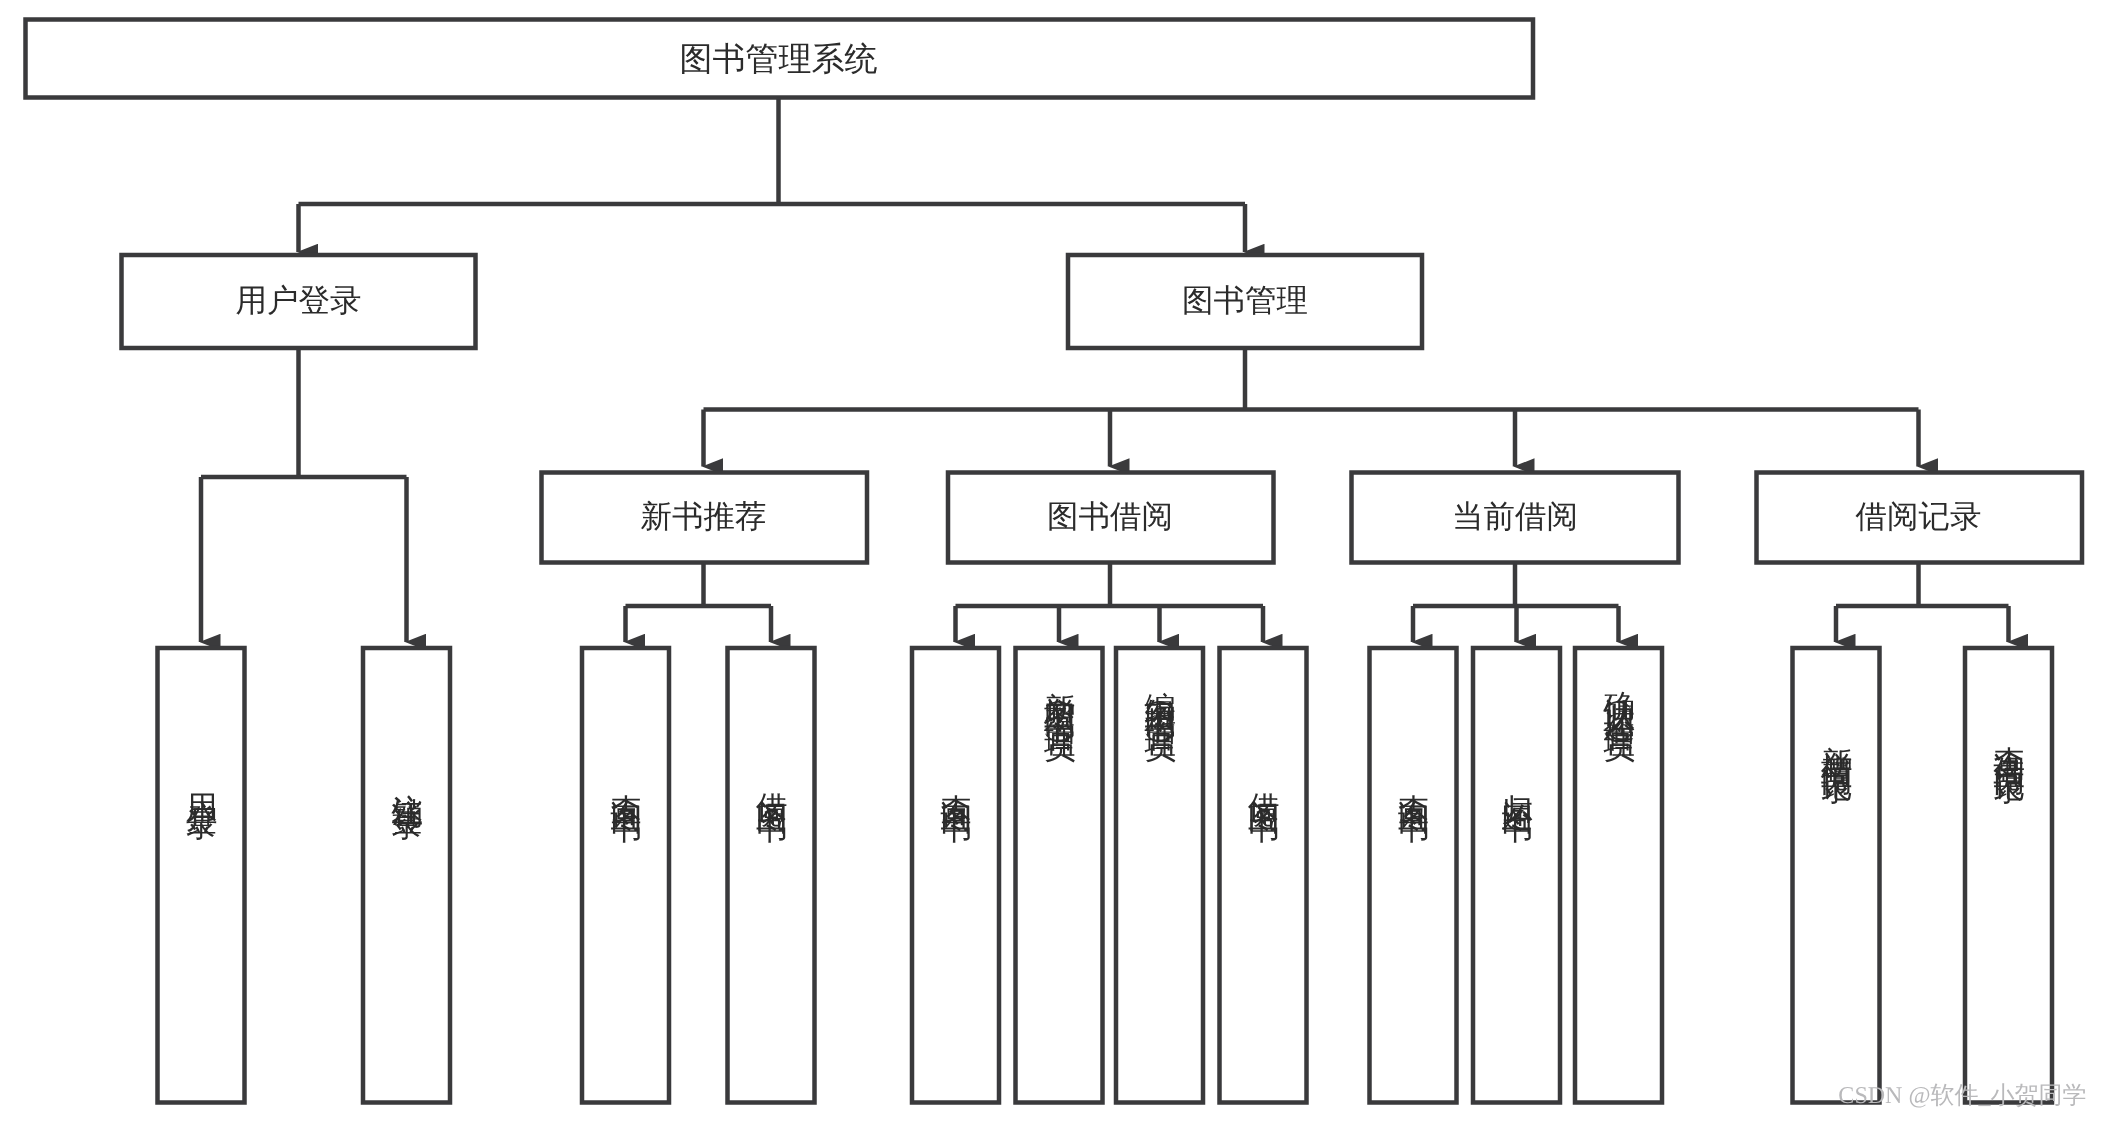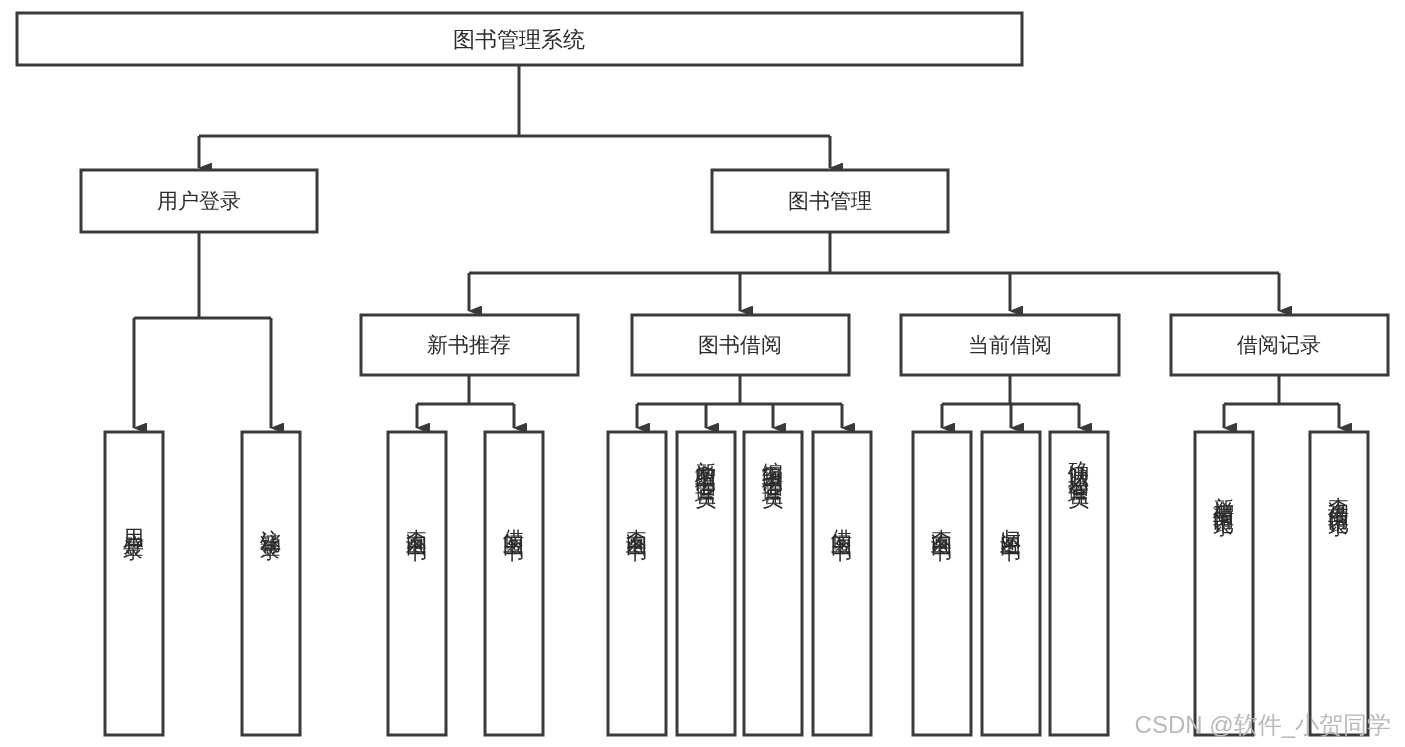--- a/index.html
+++ b/index.html
@@ -36,22 +36,22 @@
     line-height:1;
     white-space:nowrap;
     transform:translateX(-50%);
     pointer-events:none;
   }
 
   .watermark{
     position:absolute;
     right:14px;
     bottom:6px;
-    font-family:Liberation Sans, sans-serif;
-    font-size:24px;
+    font-family:Liberation Serif, serif;
+    font-size:16px;
     color:#b9b9bb;
     white-space:nowrap;
     user-select:none;
   }
 </style>
 </head>
 <body>
 
 <div id="stage">
 

